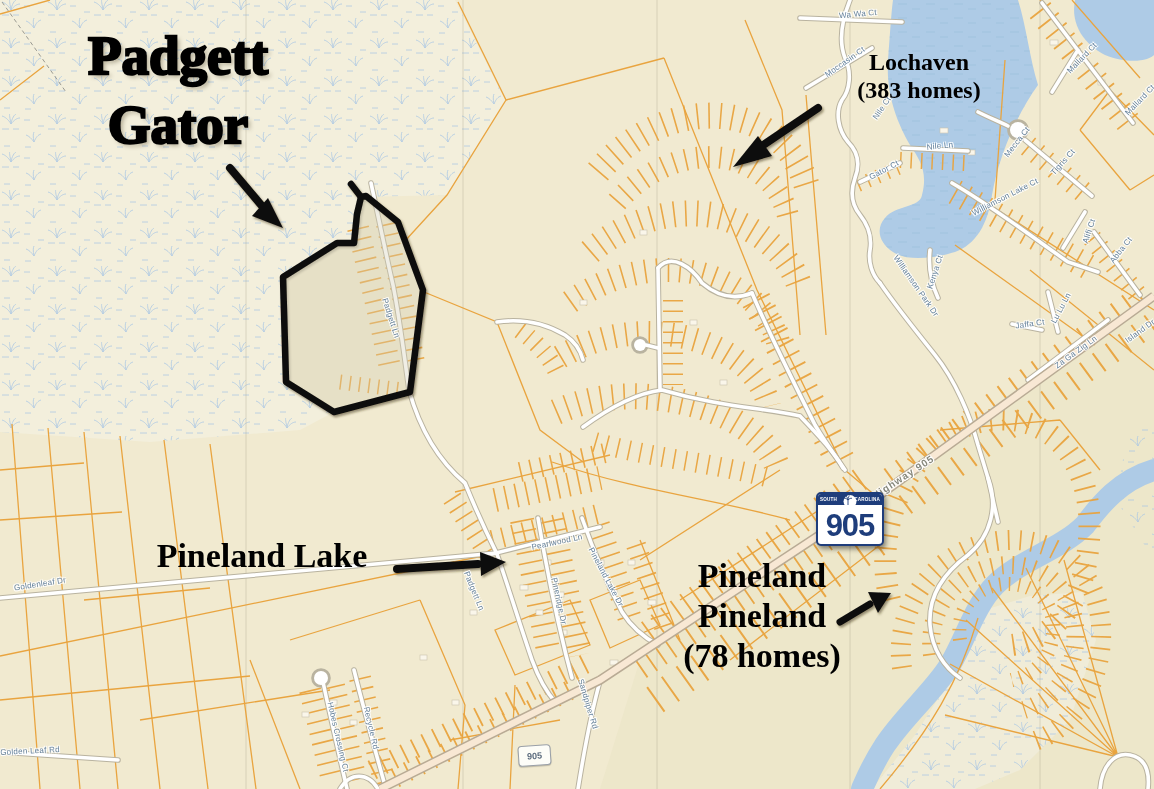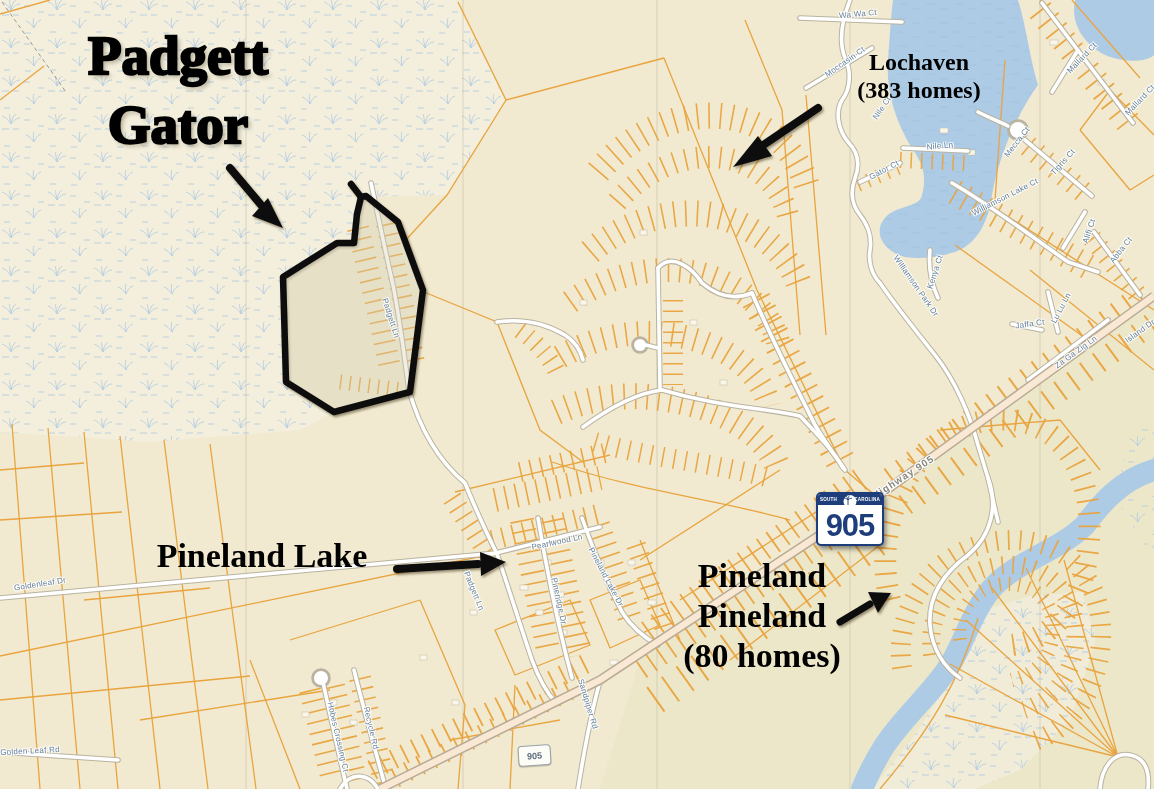--- a/index.html
+++ b/index.html
@@ -361,21 +361,21 @@
 <div class="callout" id="lochaven-callout">
   <span class="sub">Lochaven</span>
   <span class="sub">(383 homes)</span>
 </div>
 <div class="callout" id="pineland-callout">
   <span class="sub">Pineland Lake</span>
 </div>
 <div class="callout" id="grissett-callout">
   <span class="sub">Pineland</span>
   <span class="sub">Pineland</span>
-  <span class="sub">(80 homes)</span>
+  <span class="sub">(78 homes)</span>
 </div>
 
 <div class="shield">
   <div class="shield-band">
     <span>SOUTH</span>
     <span>CAROLINA</span>
     <span class="palmetto">
       <svg width="9" height="11" viewBox="0 0 9 11">
             <path d="M4.5,10 L4.5,5 M4.5,5 C3,3.5 1.5,3 0.5,3.2 M4.5,5 C4,2.8 3.5,1.8 2.5,1 M4.5,5 C4.7,2.6 5.2,1.4 6,0.6 M4.5,5 C6,3.4 7.5,3 8.5,3.4" stroke="#1e3d7b" stroke-width="0.9" fill="none"></path>
           </svg>

